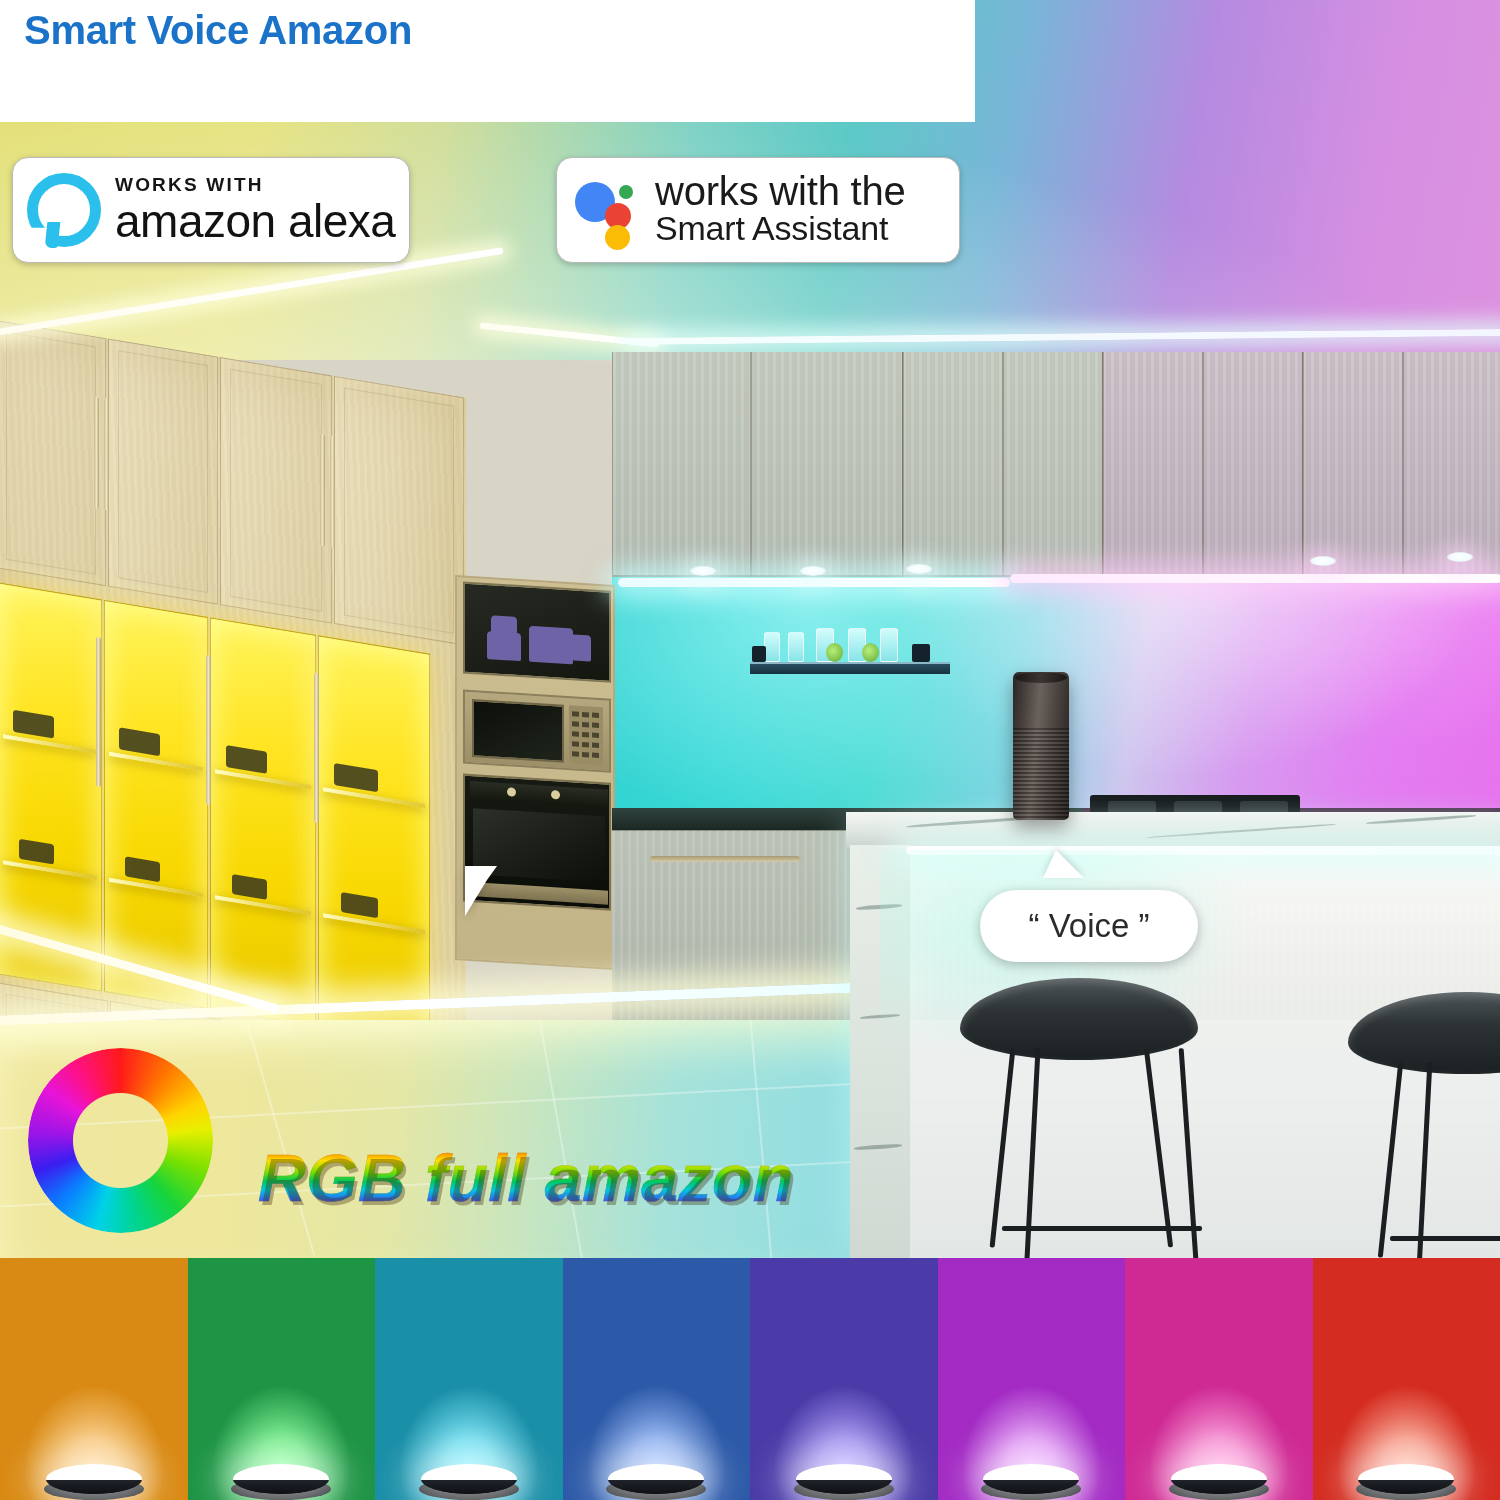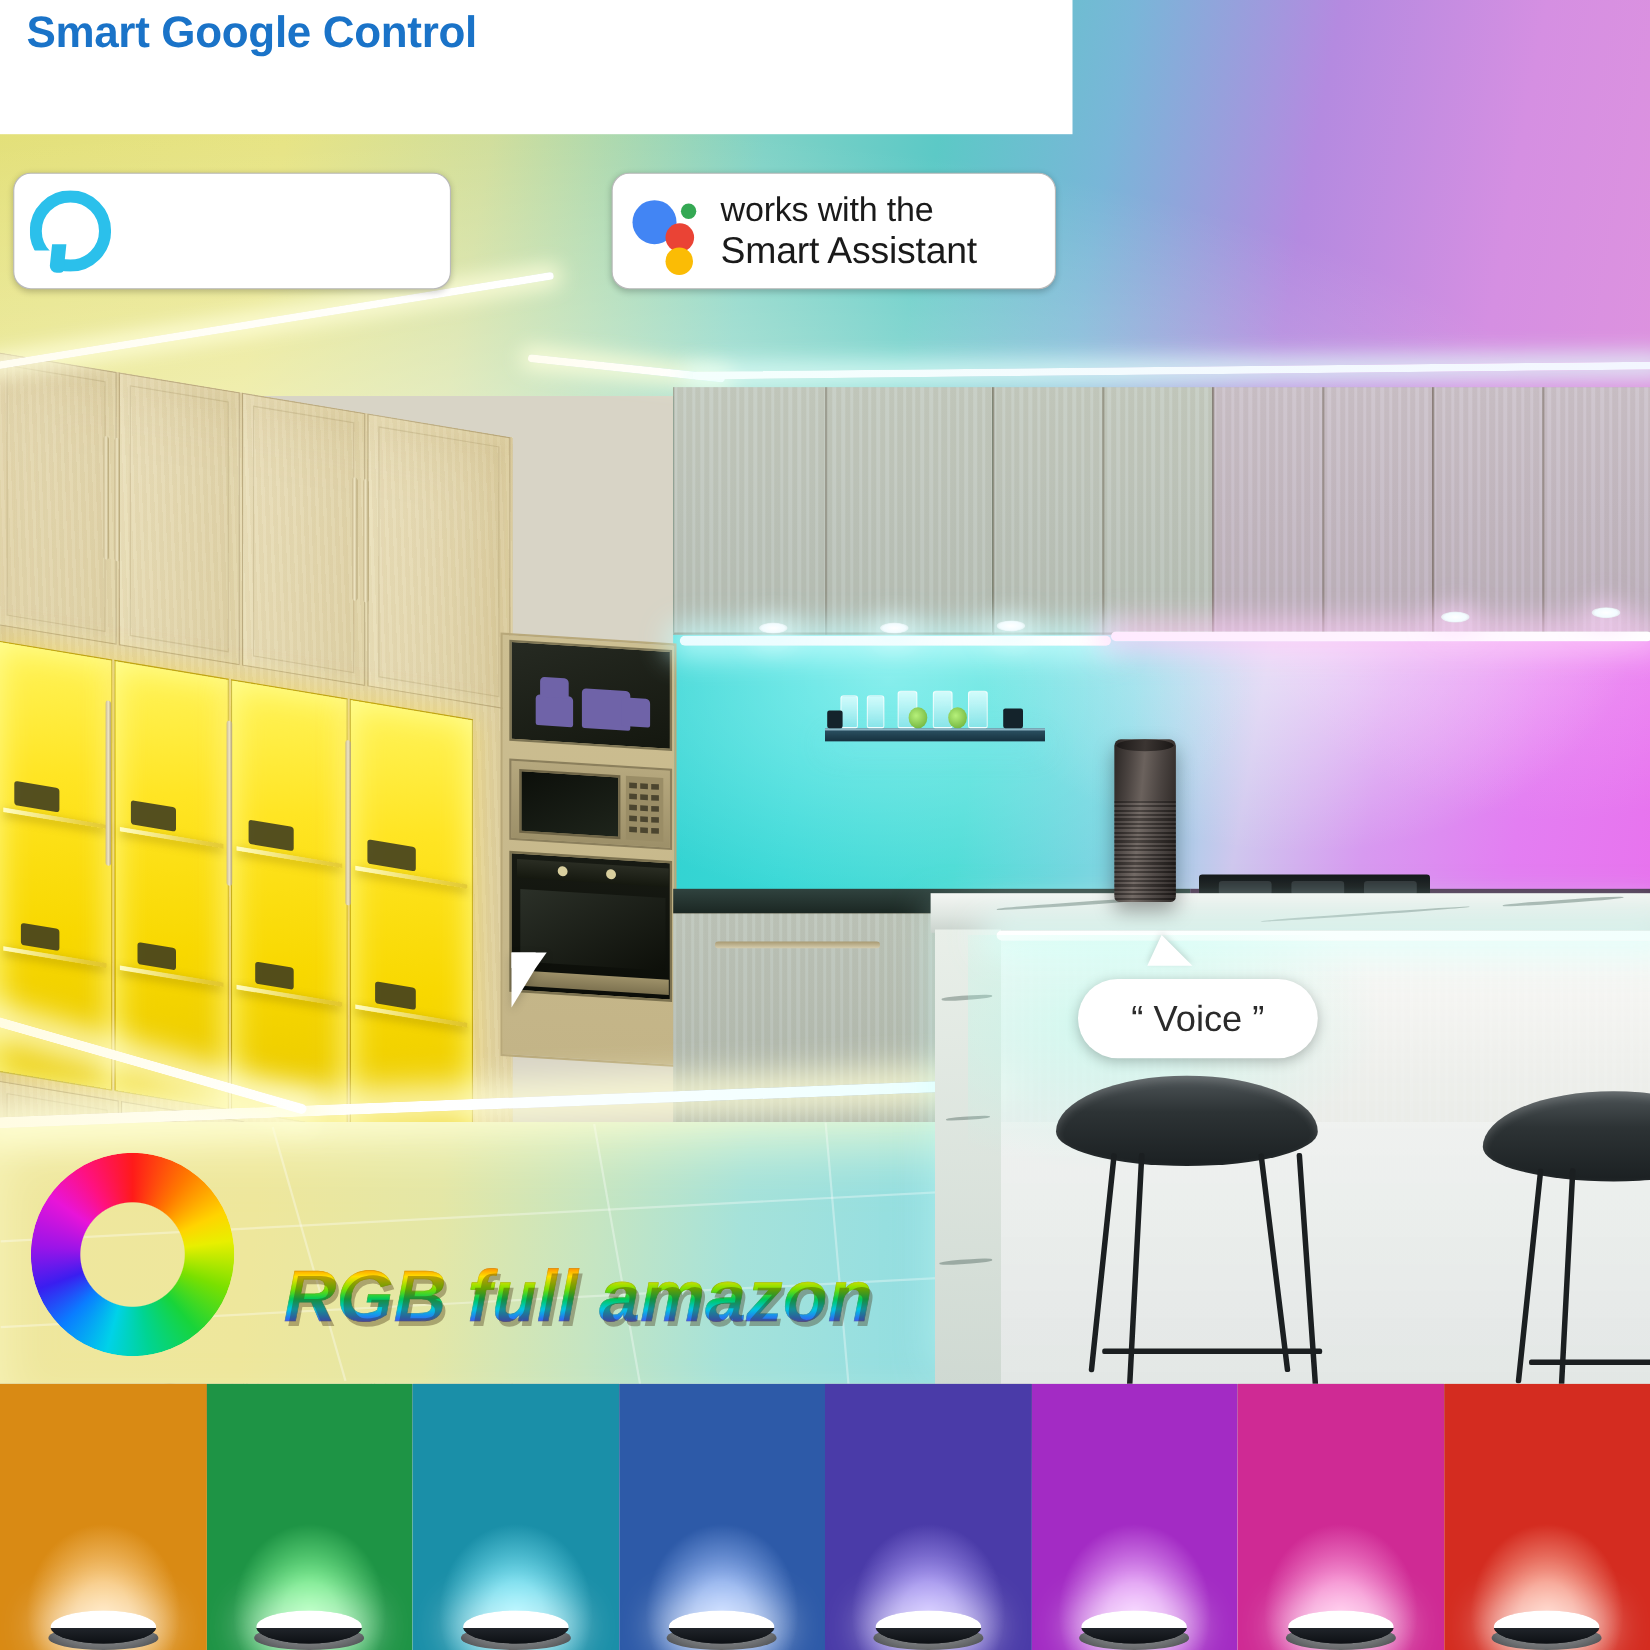--- a/index.html
+++ b/index.html
@@ -214,21 +214,21 @@
   .alexa-text { padding-left:14px; }
   .alexa-text .l1 { font-size:19px; font-weight:bold; letter-spacing:2.2px; color:#151515; }
   .alexa-text .l2 { font-size:46px; color:#121212; line-height:50px; letter-spacing:-.5px; }
 
   .g-logo { width:62px; height:74px; flex:0 0 62px; position:relative; }
   .g-blue { position:absolute; left:0; top:9px; width:40px; height:40px; border-radius:50%; background:#4285f4; }
   .g-red  { position:absolute; left:30px; top:30px; width:26px; height:26px; border-radius:50%; background:#ea4335; }
   .g-green{ position:absolute; left:44px; top:12px; width:14px; height:14px; border-radius:50%; background:#34a853; }
   .g-yellow{position:absolute; left:30px; top:52px; width:25px; height:25px; border-radius:50%; background:#fbbc05; }
   .g-text { padding-left:18px; }
-  .g-text .l1 { font-size:31px; color:#1a1a1a; line-height:36px; letter-spacing:-.2px;}
+  .g-text .l1 { font-size:40px; color:#1a1a1a; line-height:36px; letter-spacing:-.2px;}
   .g-text .l2 { font-size:34px; color:#1a1a1a; line-height:38px; letter-spacing:-.2px;}
 
   
   .bubble { position:absolute; background:#fff; border-radius:46px;
     display:flex; align-items:center; justify-content:center;
     box-shadow:0 3px 12px rgba(0,0,0,.25); }
   .bubble span { font-size:33px; color:#2b2b2b; white-space:nowrap; }
   .bubble-alexa { left:92px; top:806px; width:470px; height:72px; }
   .tail-alexa { position:absolute; left:465px; top:866px; width:0; height:0;
     border-left:22px solid #fff; border-right:10px solid transparent;
@@ -458,27 +458,31 @@
       <div class="rung" style="left:42px;  top:244px; width:190px;"></div>
     </div>
 
     <div class="echo">
       <div class="top"></div>
       <div class="mesh"></div>
     </div>
   </div>
 
   <div class="banner">
-    <h1>Smart Google Control</h1>
+    <h1>Smart Voice Amazon</h1>
   </div>
 
   <div class="badge badge-alexa">
     <div class="alexa-logo">
       <div class="alexa-ring"></div>
       <div class="alexa-tail"></div>
+    </div>
+    <div class="alexa-text">
+      <div class="l1">WORKS WITH</div>
+      <div class="l2">amazon alexa</div>
     </div>
   </div>
 
   <div class="badge badge-google">
     <div class="g-logo">
       <div class="g-blue"></div>
         <div class="g-red"></div>
       <div class="g-green"></div>
         <div class="g-yellow"></div>
     </div>

